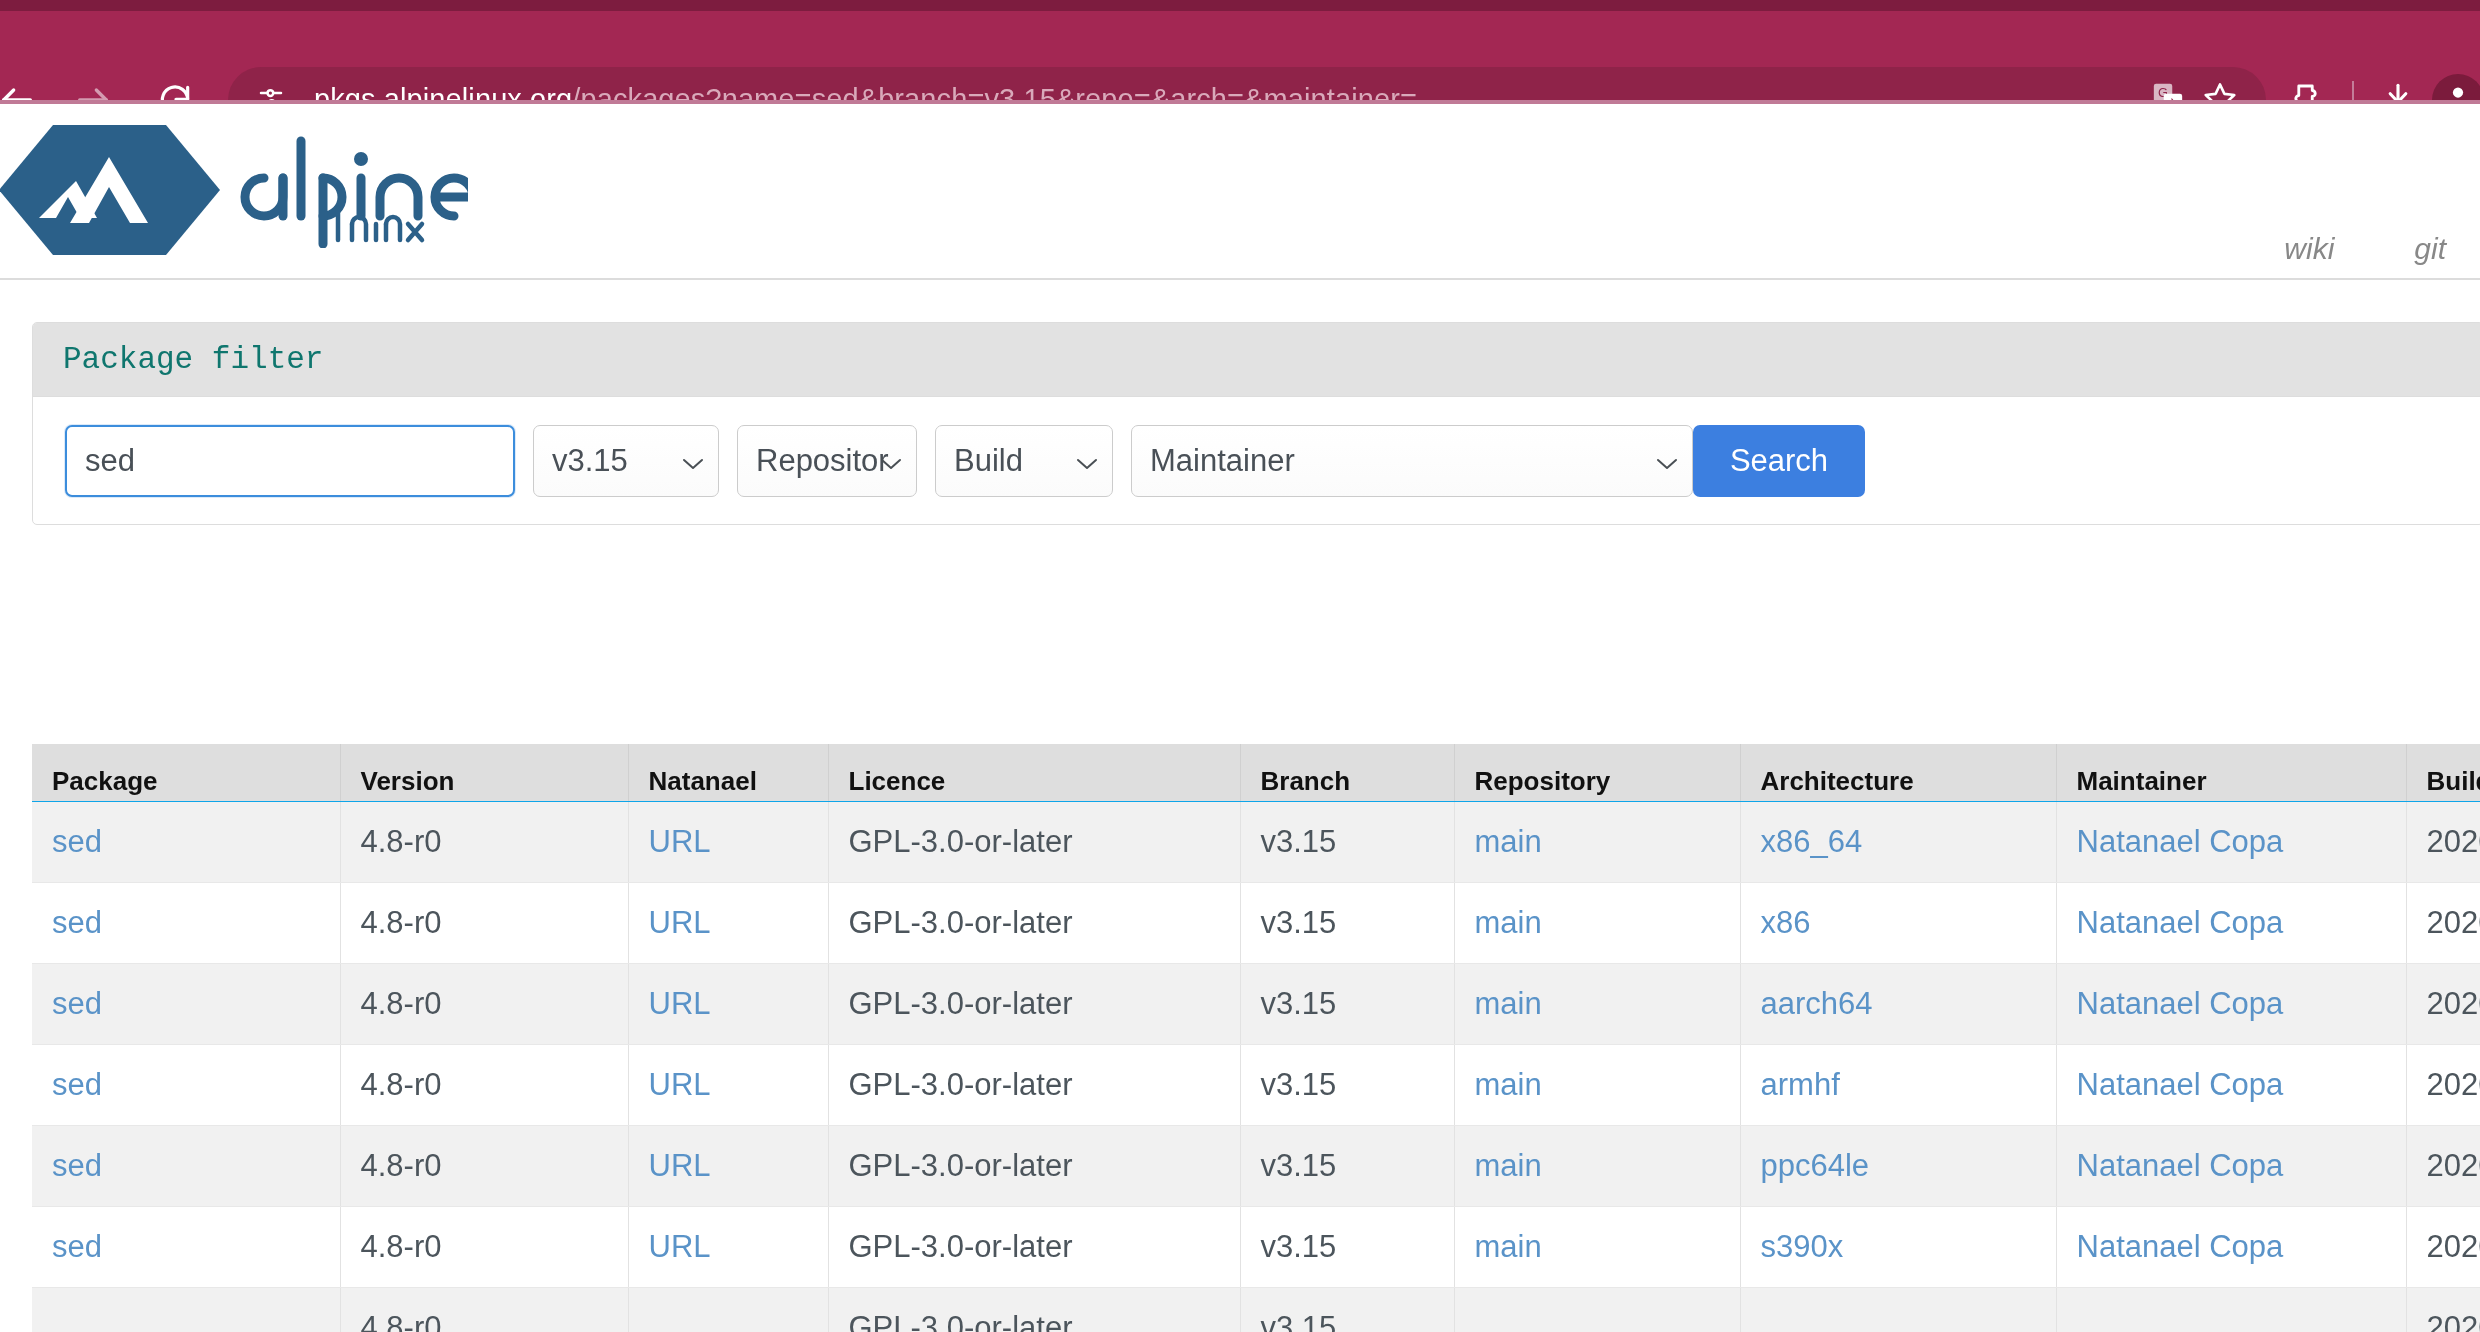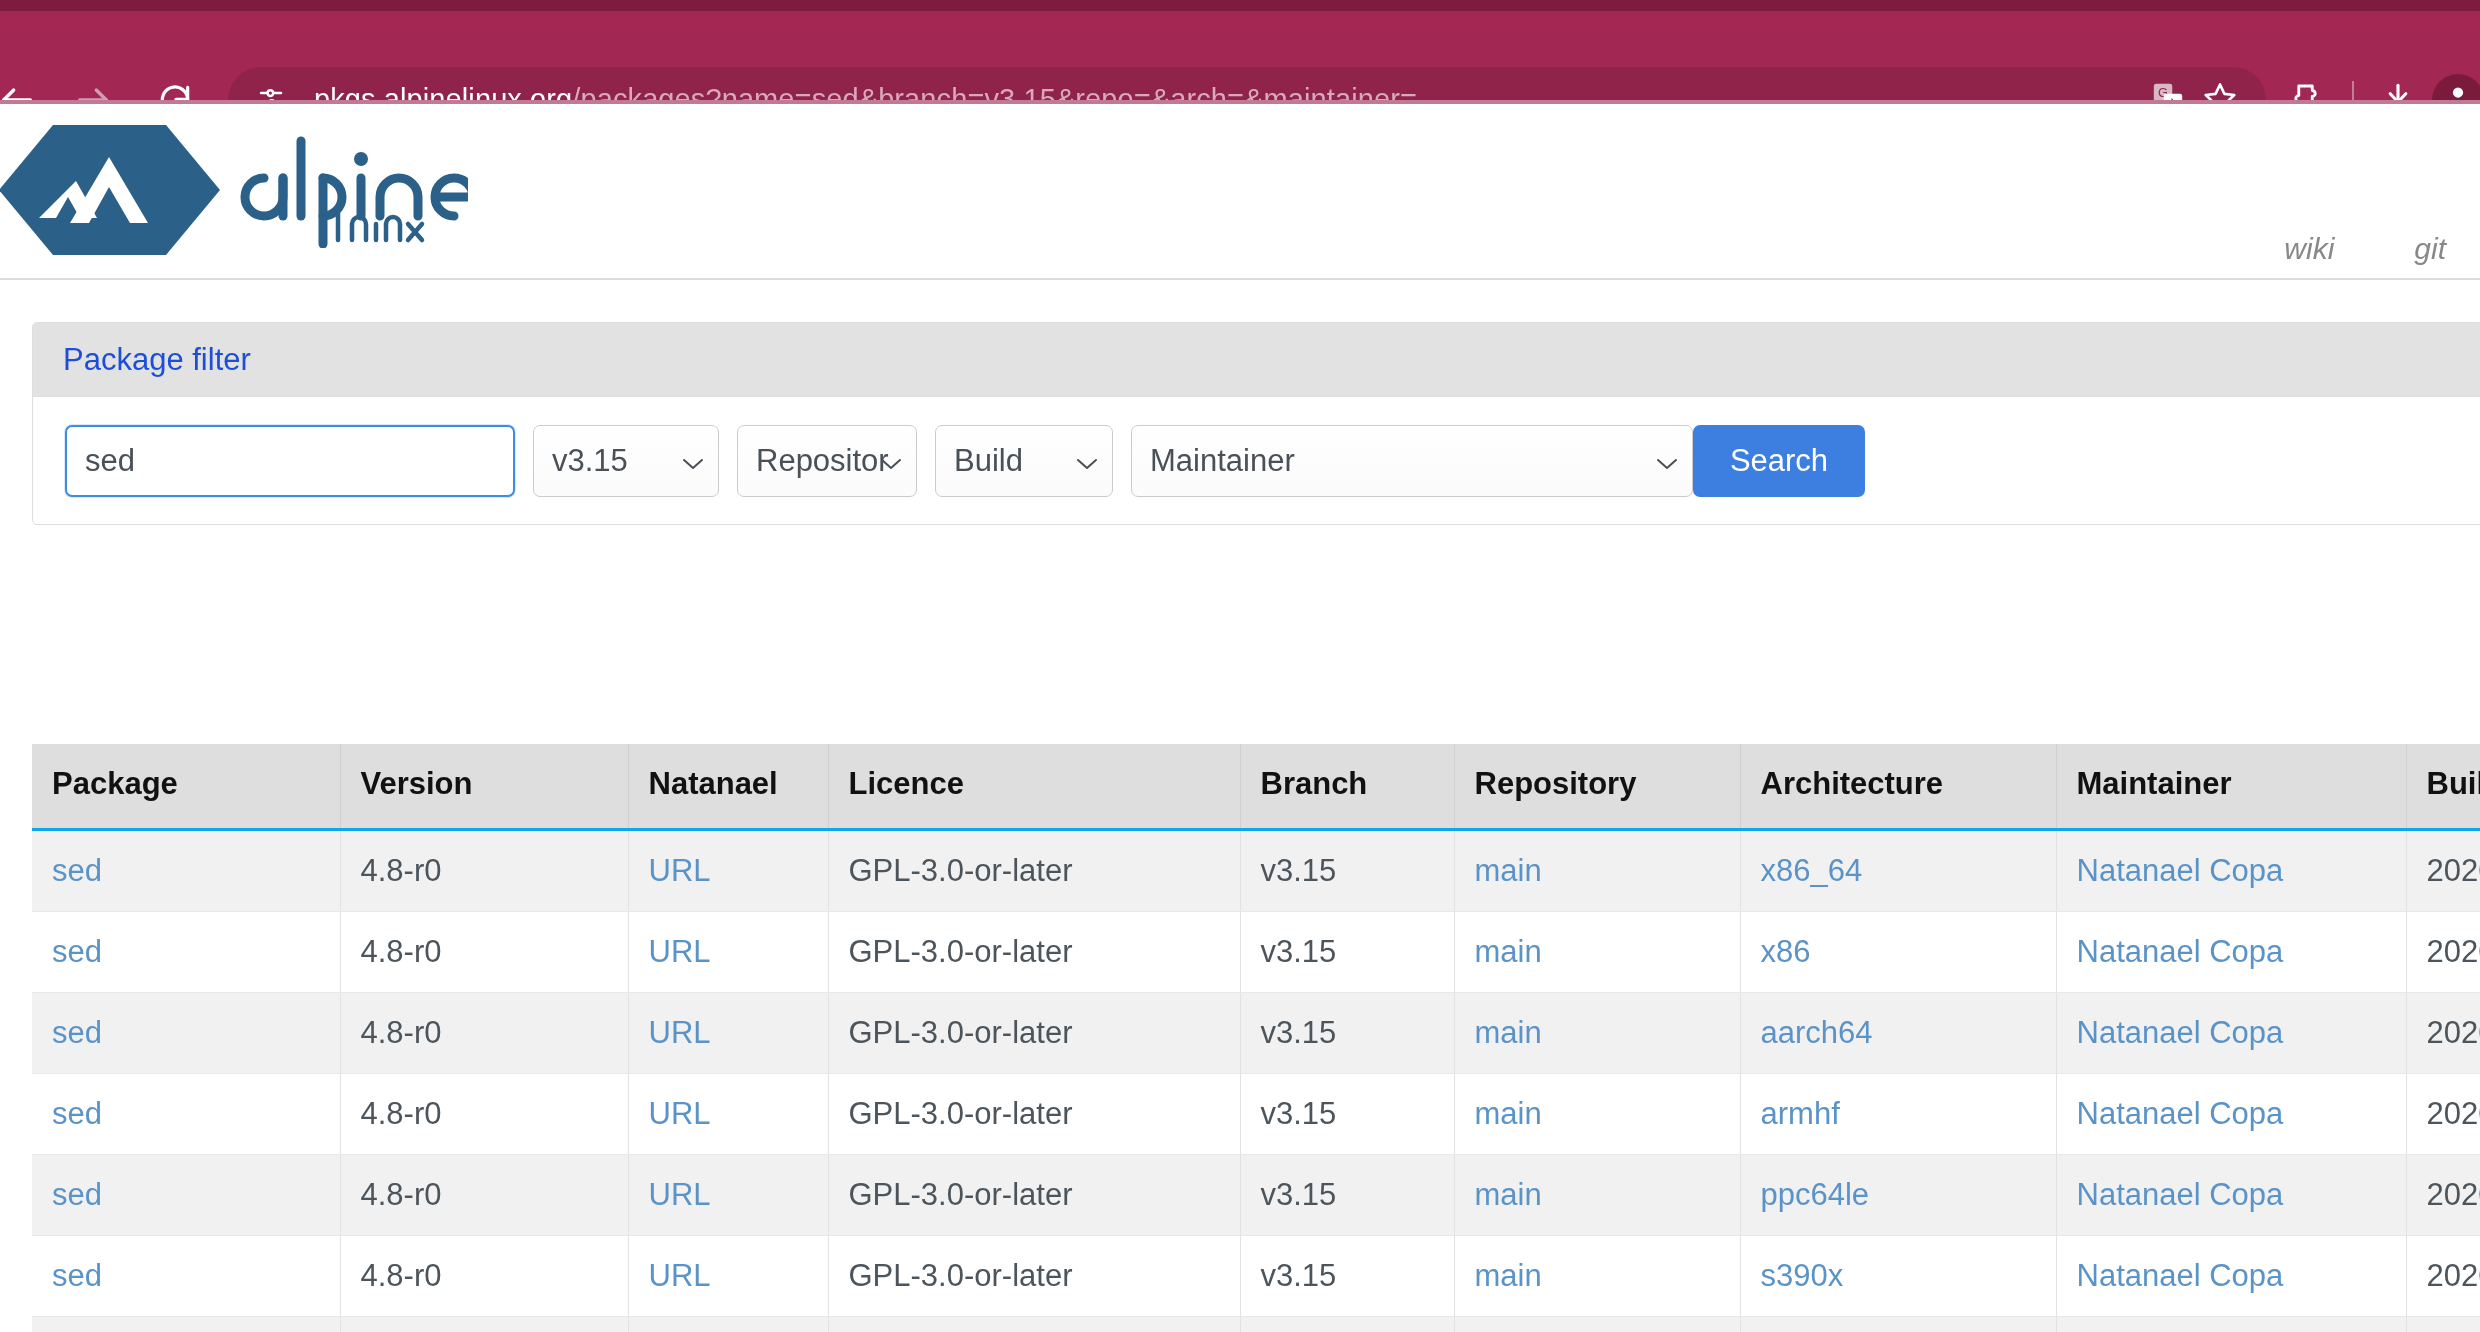--- a/index.html
+++ b/index.html
@@ -199,22 +199,22 @@
     height: 74px;
     background: #e2e2e2;
     border-bottom: 1px solid #dddddd;
     display: flex;
     align-items: center;
     padding-left: 30px;
     box-sizing: border-box;
   }
   #filter-panel-title {
     font-size: 31px;
-    color: #1d4ed8;
-    font-family: Liberation Sans, sans-serif;
+    color: #0f766e;
+    font-family: Liberation Mono, monospace;
   }
   #filter-panel-body {
     height: 127px;
     display: flex;
     align-items: center;
     padding-left: 32px;
     box-sizing: border-box;
   }
 
   .ctl {
@@ -283,26 +283,26 @@
   }
   table#results-table {
     border-collapse: collapse;
     width: 2700px;
     table-layout: fixed;
     font-family: "Liberation Sans", sans-serif;
   }
   #results-table thead th {
     background: #dedede;
     color: #111111;
-    font-size: 31px;
+    font-size: 26px;
     font-weight: bold;
     text-align: left;
-    padding: 22px 0 26px 20px;
+    padding: 22px 0 4px 20px;
     border-right: 1px solid #d0d0d0;
-    border-bottom: 3px solid #0ea5e9;
+    border-bottom: 1px solid #0ea5e9;
     white-space: nowrap;
     box-sizing: border-box;
   }
   #results-table tbody td {
     font-size: 31px;
     color: #4c555c;
     padding: 22px 0 22px 20px;
     border-right: 1px solid #e2e2e2;
     border-bottom: 1px solid #e8e8e8;
     white-space: nowrap;

